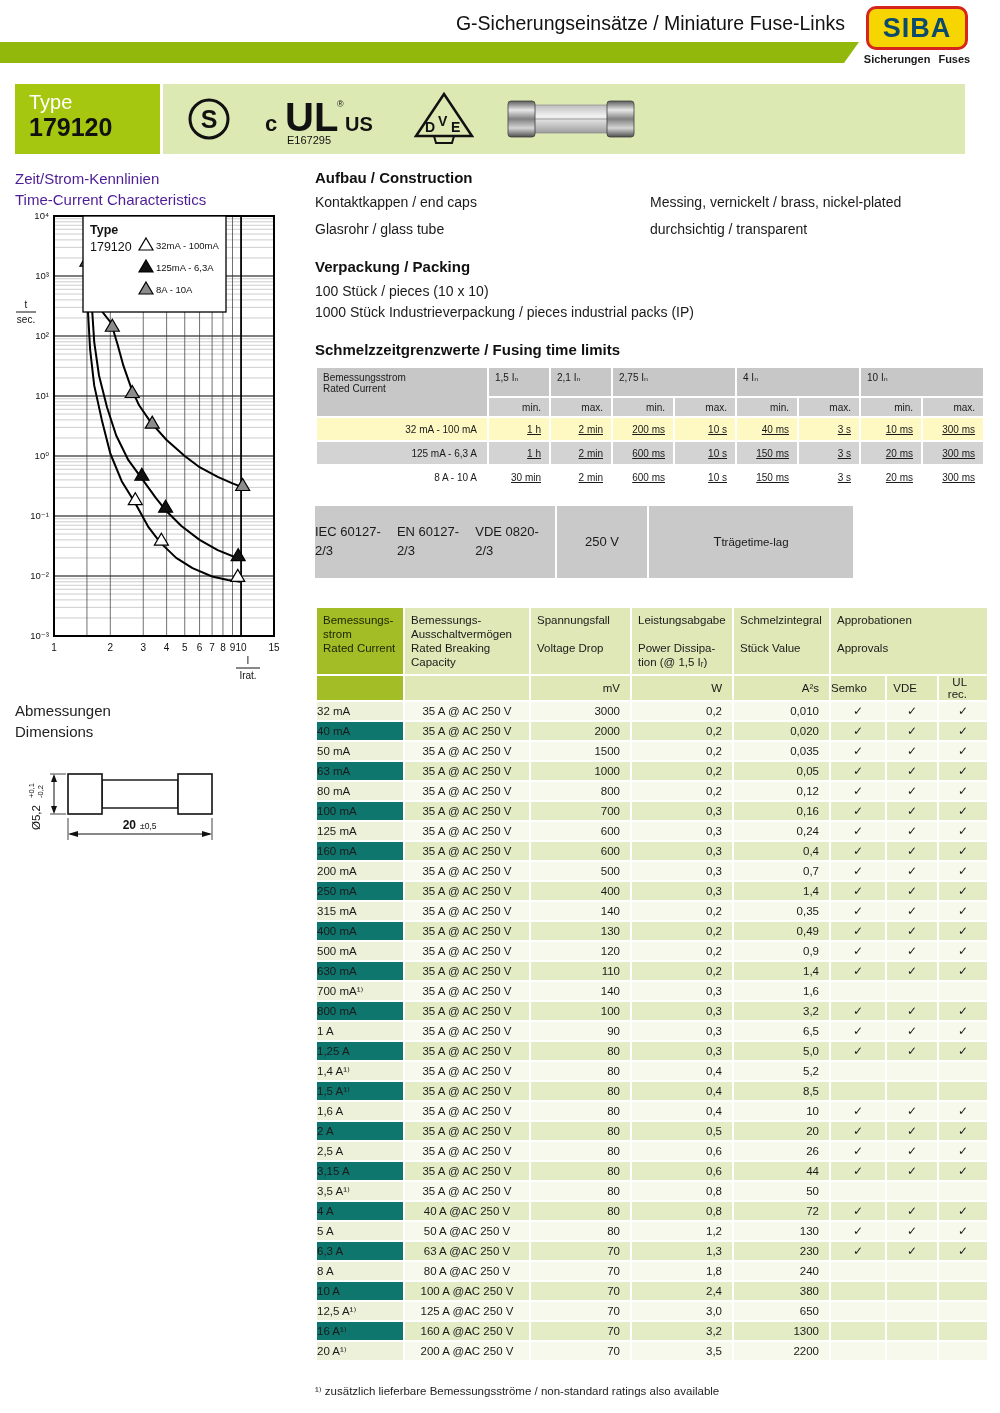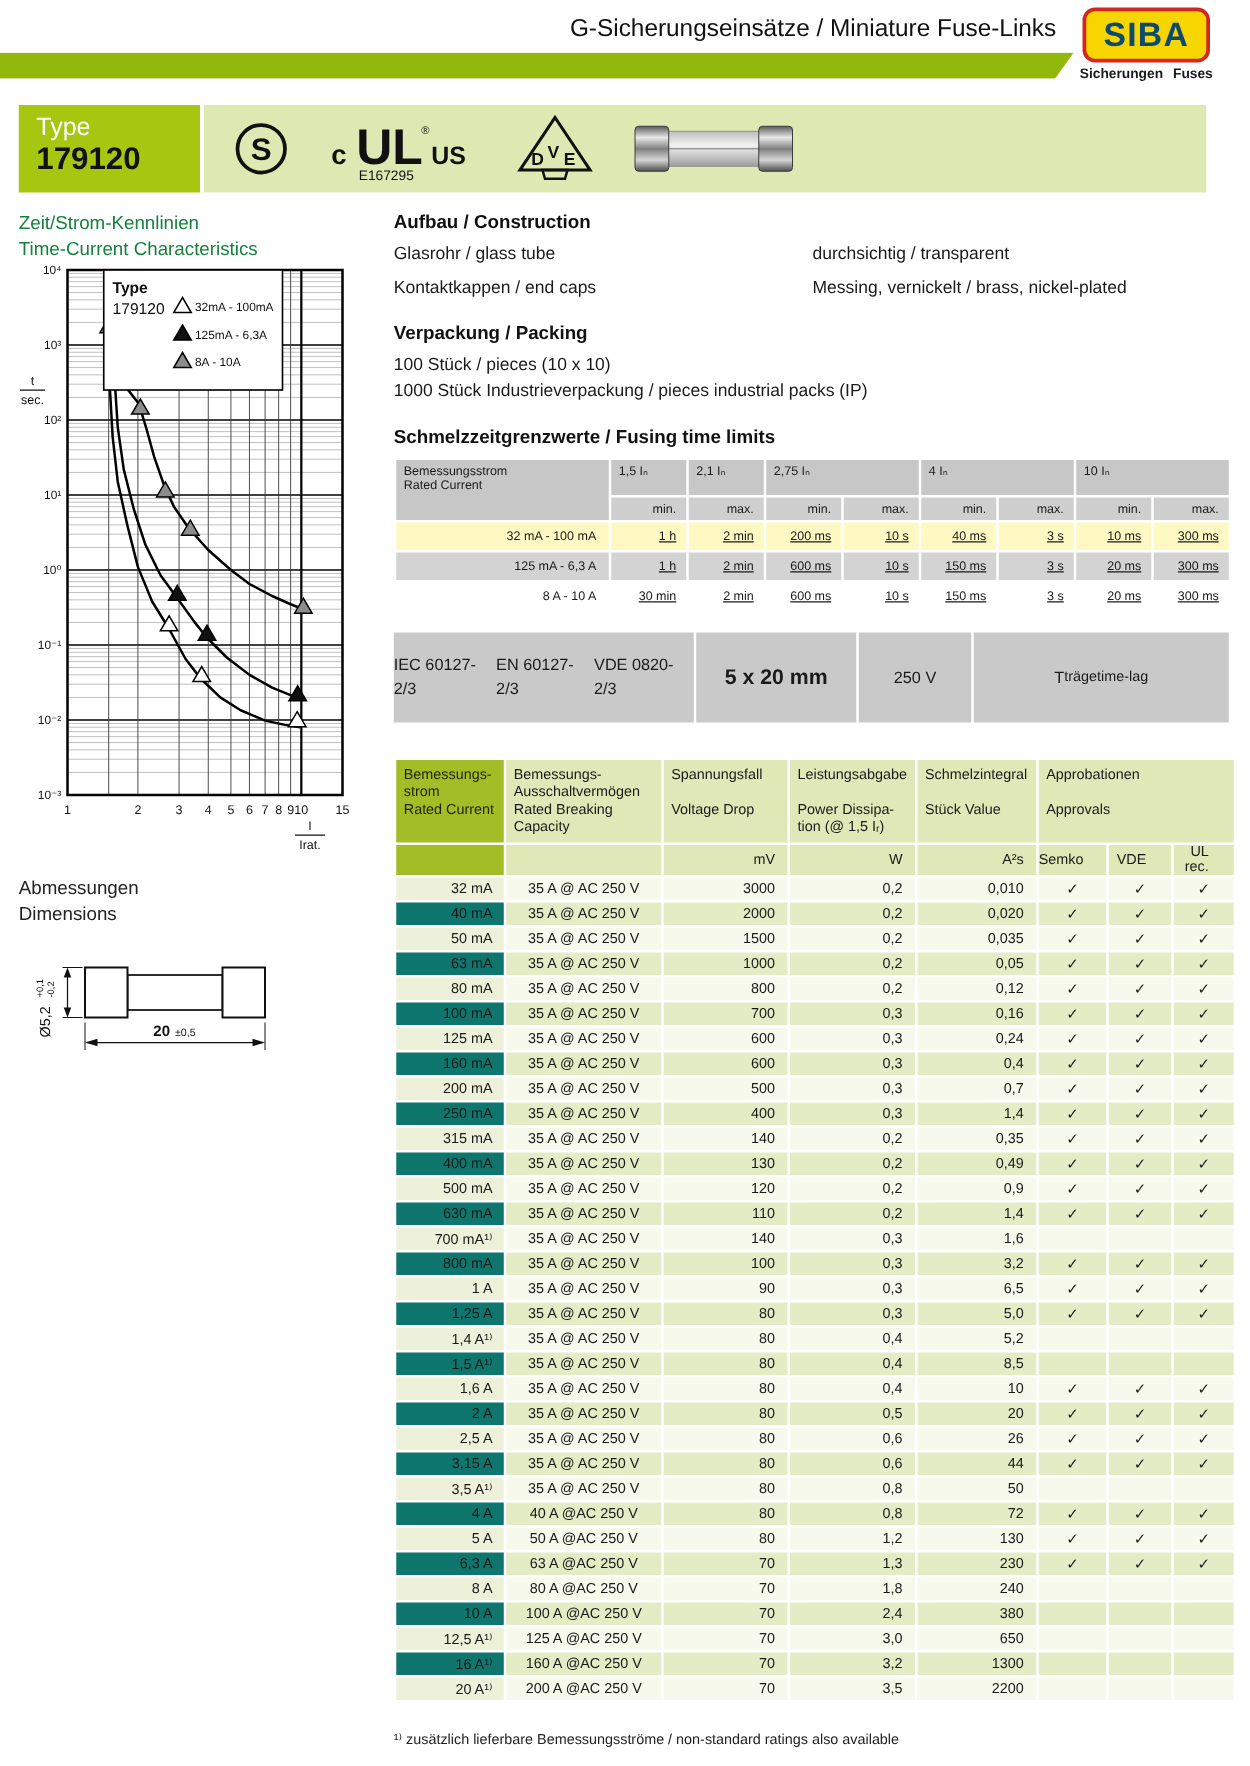--- a/index.html
+++ b/index.html
@@ -19,21 +19,21 @@
   .siba-sub .bar { display:inline-block; width:1px; height:12px; background:#333; }
 
   
   .type-row  { position:absolute; top:84px; left:15px; width:950px; height:70px; display:flex; gap:3px; }
   .type-box  { width:145px; background:#a6c70f; padding:7px 0 0 14px; }
   .type-label{ color:#fff; font-size:20px; line-height:1.1; }
   .type-number{ color:#111; font-size:25px; font-weight:700; line-height:1.15; }
   .cert-band { flex:1; background:#dde9b3; display:flex; align-items:center; gap:30px; padding-left:22px; }
 
   
-  .tc-heading { position:absolute; top:168px; left:15px; font-size:15px; line-height:1.4; color:#15803d; }
+  .tc-heading { position:absolute; top:168px; left:15px; font-size:15px; line-height:1.4; color:#4c1d95; }
   #tc-chart   { position:absolute; top:206px; left:8px; }
   .dim-heading{ position:absolute; top:700px; left:15px; font-size:15px; line-height:1.4; color:#222; }
   #dim-svg    { position:absolute; top:734px; left:10px; }
 
   
   .rc { position:absolute; left:315px; width:670px; }
   .sec-title { font-size:15px; font-weight:700; color:#111; margin-bottom:8px; }
   .kv-row { display:flex; margin-bottom:11px; font-size:14px; }
   .kv-row .k { width:335px; }
   .pack-line { font-size:14px; margin-bottom:5px; }
@@ -62,21 +62,21 @@
   
   #main-table { width:670px; font-size:11.5px; }
   #main-table th { font-weight:400; text-align:left; vertical-align:top; padding:5px 6px;
                    white-space:pre-line; line-height:1.22; background:#dfe8b6; }
   #main-table th.h-c1 { background:#a2bd25; color:#1b2403; }
   .u-row td { background:#dfe8b6; height:19px; font-size:11.5px; }
   .u-row td.u-c1 { background:#a2bd25; }
   .u-num { text-align:right; padding-right:10px; }
   .u-app { text-align:right; padding-right:20px; }
   #main-table td { height:18px; }
-  td.c-cur { text-align:right; padding-right:9px;margin-left:32px; }
+  td.c-cur { text-align:left; padding-right:9px;margin-left:32px; }
   td.c-brk { text-align:center; }
   td.c-num { text-align:right; padding-right:10px; }
   td.c-chk { text-align:center; font-size:12px; color:#1a1a1a; }
   tr.m-odd td { background:#f7f9ec; } tr.m-odd td.c-cur { background:#eef1da; }
   tr.m-even td{ background:#e4ecc6; } tr.m-even td.c-cur{ background:#0f766e; }
 
   .footnote { position:absolute; top:1384px; left:315px; font-size:11.5px; color:#222; }
 </style>
 </head>
 <body>
@@ -309,26 +309,26 @@
     <line x1="60" y1="100" x2="200" y2="100" stroke="#111" stroke-width="1"></line>
     <polygon points="58,100 68,97 68,103" fill="#111"></polygon>
     <polygon points="202,100 192,97 192,103" fill="#111"></polygon>
     <text x="126" y="95" text-anchor="end" font-size="12" font-weight="bold" fill="#111">20</text>
     <text x="130" y="95" font-size="8.5" fill="#111">±0,5</text>
   </svg>
 
   <div class="rc" style="top:169px;">
     <div class="sec-title">Aufbau / Construction</div>
     <div class="kv-row">
+      <div class="k">Kontaktkappen / end caps</div>
+      <div class="v">Messing, vernickelt / brass, nickel-plated</div>
+    </div>
+    <div class="kv-row">
       <div class="k">Glasrohr / glass tube</div>
       <div class="v">durchsichtig / transparent</div>
-    </div>
-    <div class="kv-row">
-      <div class="k">Kontaktkappen / end caps</div>
-      <div class="v">Messing, vernickelt / brass, nickel-plated</div>
     </div>
   </div>
 
   <div class="rc" style="top:258px;">
     <div class="sec-title">Verpackung / Packing</div>
     <div class="pack-line">100 Stück / pieces (10 x 10)</div>
     <div class="pack-line">1000 Stück Industrieverpackung / pieces industrial packs (IP)</div>
   </div>
 
   <div class="rc" style="top:341px;">
@@ -401,21 +401,20 @@
         </tbody>
       </table>
   </div>
 
   <div class="rc standards" style="top:506px;">
     <div class="std-cell std-norms">
       <div>IEC 60127-2/3</div>
       <div>EN 60127-2/3</div>
       <div>VDE 0820-2/3</div>
     </div>
-    <div class="std-cell std-size">5 x 20 mm</div>
     <div class="std-cell std-volt">250 V</div>
     <div class="std-cell std-char">
       <div>T</div>
       <div class="small">träge</div>
       <div class="small">time-lag</div>
     </div>
   </div>
 
   <div class="rc" style="top:606px;">
     <table id="main-table">

